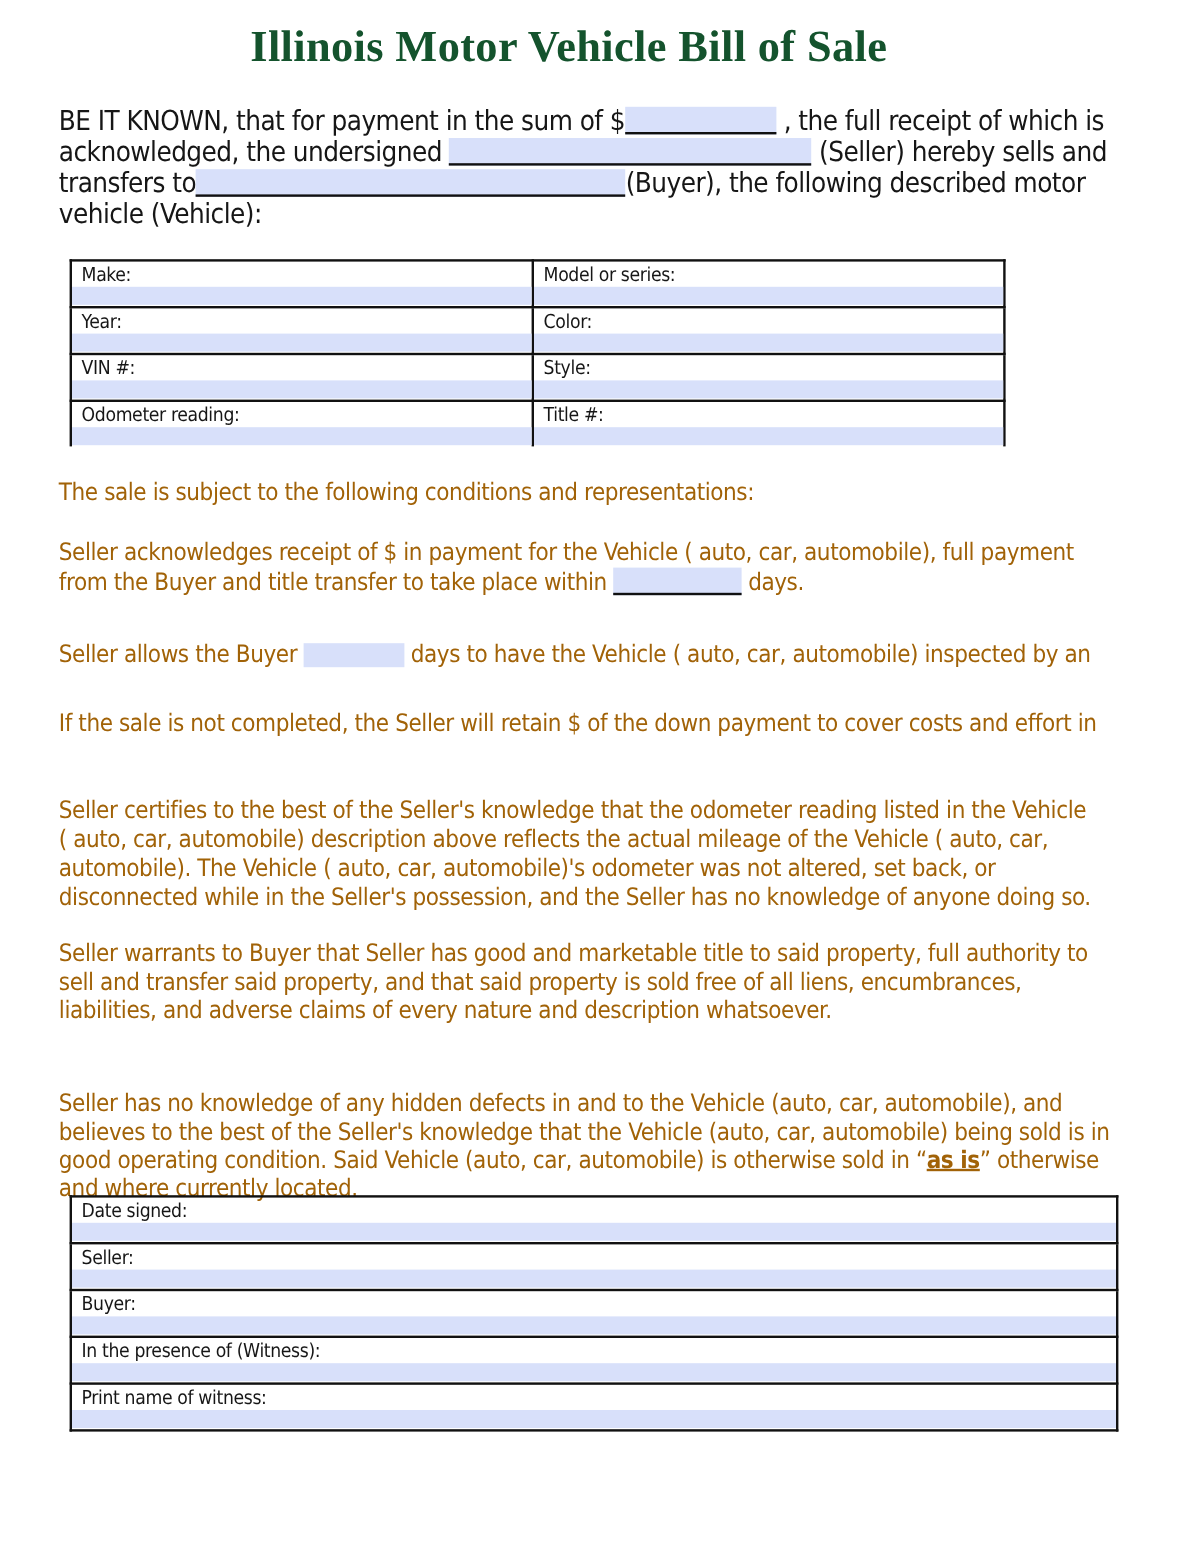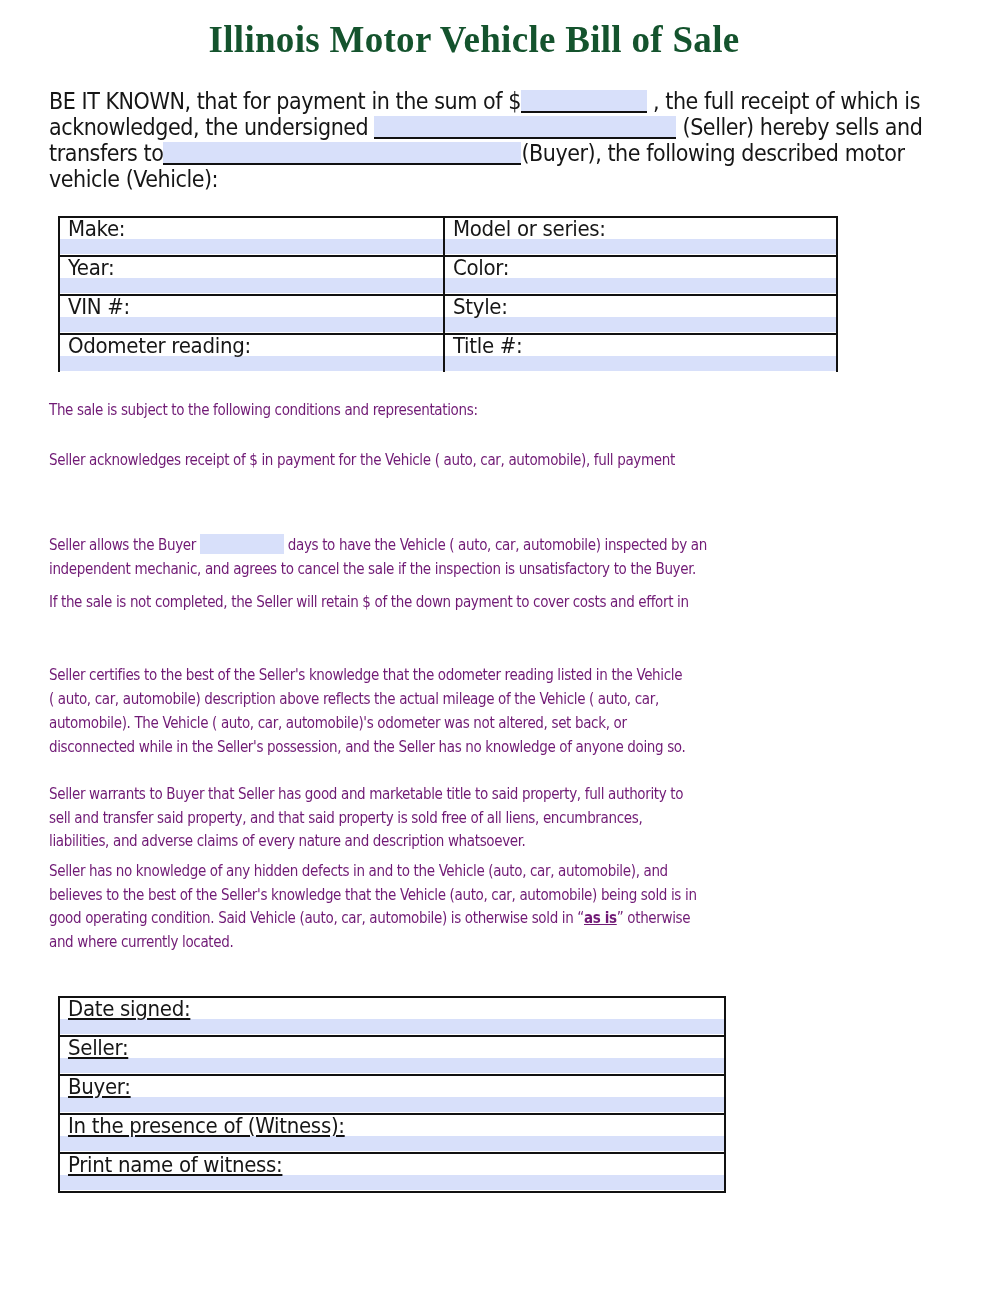--- a/index.html
+++ b/index.html
@@ -10,34 +10,34 @@
   }
   .title {
     position: absolute; left: 0; top: 18px; width: 948px; text-align: center;
     font-family: "Liberation Serif", "DejaVu Serif", serif;
     font-size: 37px; font-weight: bold; letter-spacing: 0.3px; color: #14532d;
   }
   .p {
     position: absolute; left: 49px; font-size: 23px; line-height: 26px;
     letter-spacing: -0.45px; white-space: nowrap; color: #161616;
   }
-  .pb { position: absolute; left: 49px; font-size: 15px; line-height: 23.5px; white-space: nowrap; letter-spacing: -0.35px; color:#701a75;}
+  .pb { position: absolute; left: 49px; font-size: 20px; line-height: 23.5px; white-space: nowrap; letter-spacing: -0.35px; color:#a16207;}
   .fld {
     display: inline-block; background: #d8e0fa; height: 21px; vertical-align: -4px;
     border-bottom: 2px solid #111;
   }
   .fld.nl { border-bottom: none; }
   table.vt {
     position: absolute; border-collapse: collapse; table-layout: fixed;
   }
   table.vt td {
     border: 2px solid #111; padding: 0; height: 37px; vertical-align: top; position: relative;
   }
   .cell-label {
-    display: block; padding-left: 8px; font-size: 22px; line-height: 20px; height: 20px;
+    display: block; padding-left: 8px; font-size: 16px; line-height: 20px; height: 20px;
     letter-spacing: -0.3px; padding-top: 1px; color: #161616;
   }
   .cell-input {
     display: block; background: #d8e0fa; height: 15px; margin-top: 0px;
   }
   table.vt.open tr:last-child td { border-bottom: none; }
   u.asis { text-decoration: underline; font-weight: bold; }
 </style>
 </head>
 <body>
@@ -97,52 +97,52 @@
           <span class="cell-input"></span>
         </td>
   </tr>
 </tbody>
   </table>
 
 <div class="pb" style="top:399px;">The sale is subject to the following conditions and representations:</div>
 
 <div class="pb" style="top:449px;">
   <div>Seller acknowledges receipt of $ in payment for the Vehicle ( auto, car, automobile), full payment</div>
+  <div><span>from the Buyer and title transfer to take place within </span><span class="fld" style="width:107px;"></span><span>  days.</span></div>
 </div>
 
 <div class="pb" style="top:534px;">
   <div><span>Seller allows the Buyer </span><span class="fld nl" style="width:84px; height:20px;"></span><span>   days to have the Vehicle ( auto, car, automobile) inspected by an</span></div>
-  <div>independent mechanic, and agrees to cancel the sale if the inspection is unsatisfactory to the Buyer.</div>
 </div>
 
 <div class="pb" style="top:591px;">
   <div>If the sale is not completed, the Seller will retain $ of the down payment to cover costs and effort in</div>
 </div>
 
 <div class="pb" style="top:663px; line-height:24px;">
   <div>Seller certifies to the best of the Seller's knowledge that the odometer reading listed in the Vehicle</div>
   <div>( auto, car, automobile) description above reflects the actual mileage of the Vehicle ( auto, car,</div>
   <div>automobile). The Vehicle ( auto, car, automobile)'s odometer was not altered, set back, or</div>
   <div>disconnected while in the Seller's possession, and the Seller has no knowledge of anyone doing so.</div>
 </div>
 
 <div class="pb" style="top:783px;">
   <div>Seller warrants to Buyer that Seller has good and marketable title to said property, full authority to</div>
   <div>sell and transfer said property, and that said property is sold free of all liens, encumbrances,</div>
   <div>liabilities, and adverse claims of every nature and description whatsoever.</div>
 </div>
 
-<div class="pb" style="top:860px;">
+<div class="pb" style="top:908px;">
   <div>Seller has no knowledge of any hidden defects in and to the Vehicle (auto, car, automobile), and</div>
   <div>believes to the best of the Seller's knowledge that the Vehicle (auto, car, automobile) being sold is in</div>
   <div><span>good operating condition. Said Vehicle (auto, car, automobile) is otherwise sold in “</span><u class="asis">as is</u><span>” otherwise</span></div>
   <div>and where currently located.</div>
 </div>
 
-<table class="vt" style="left:58px; top:996px; width:668px;text-decoration:underline;">
+<table class="vt" style="left:58px; top:996px; width:874px;">
   <tbody>
       <tr>
     <td>
           <span class="cell-label">Date signed:</span>
           <span class="cell-input"></span>
         </td>
   </tr>
   <tr>
     <td>
           <span class="cell-label">Seller:</span>

